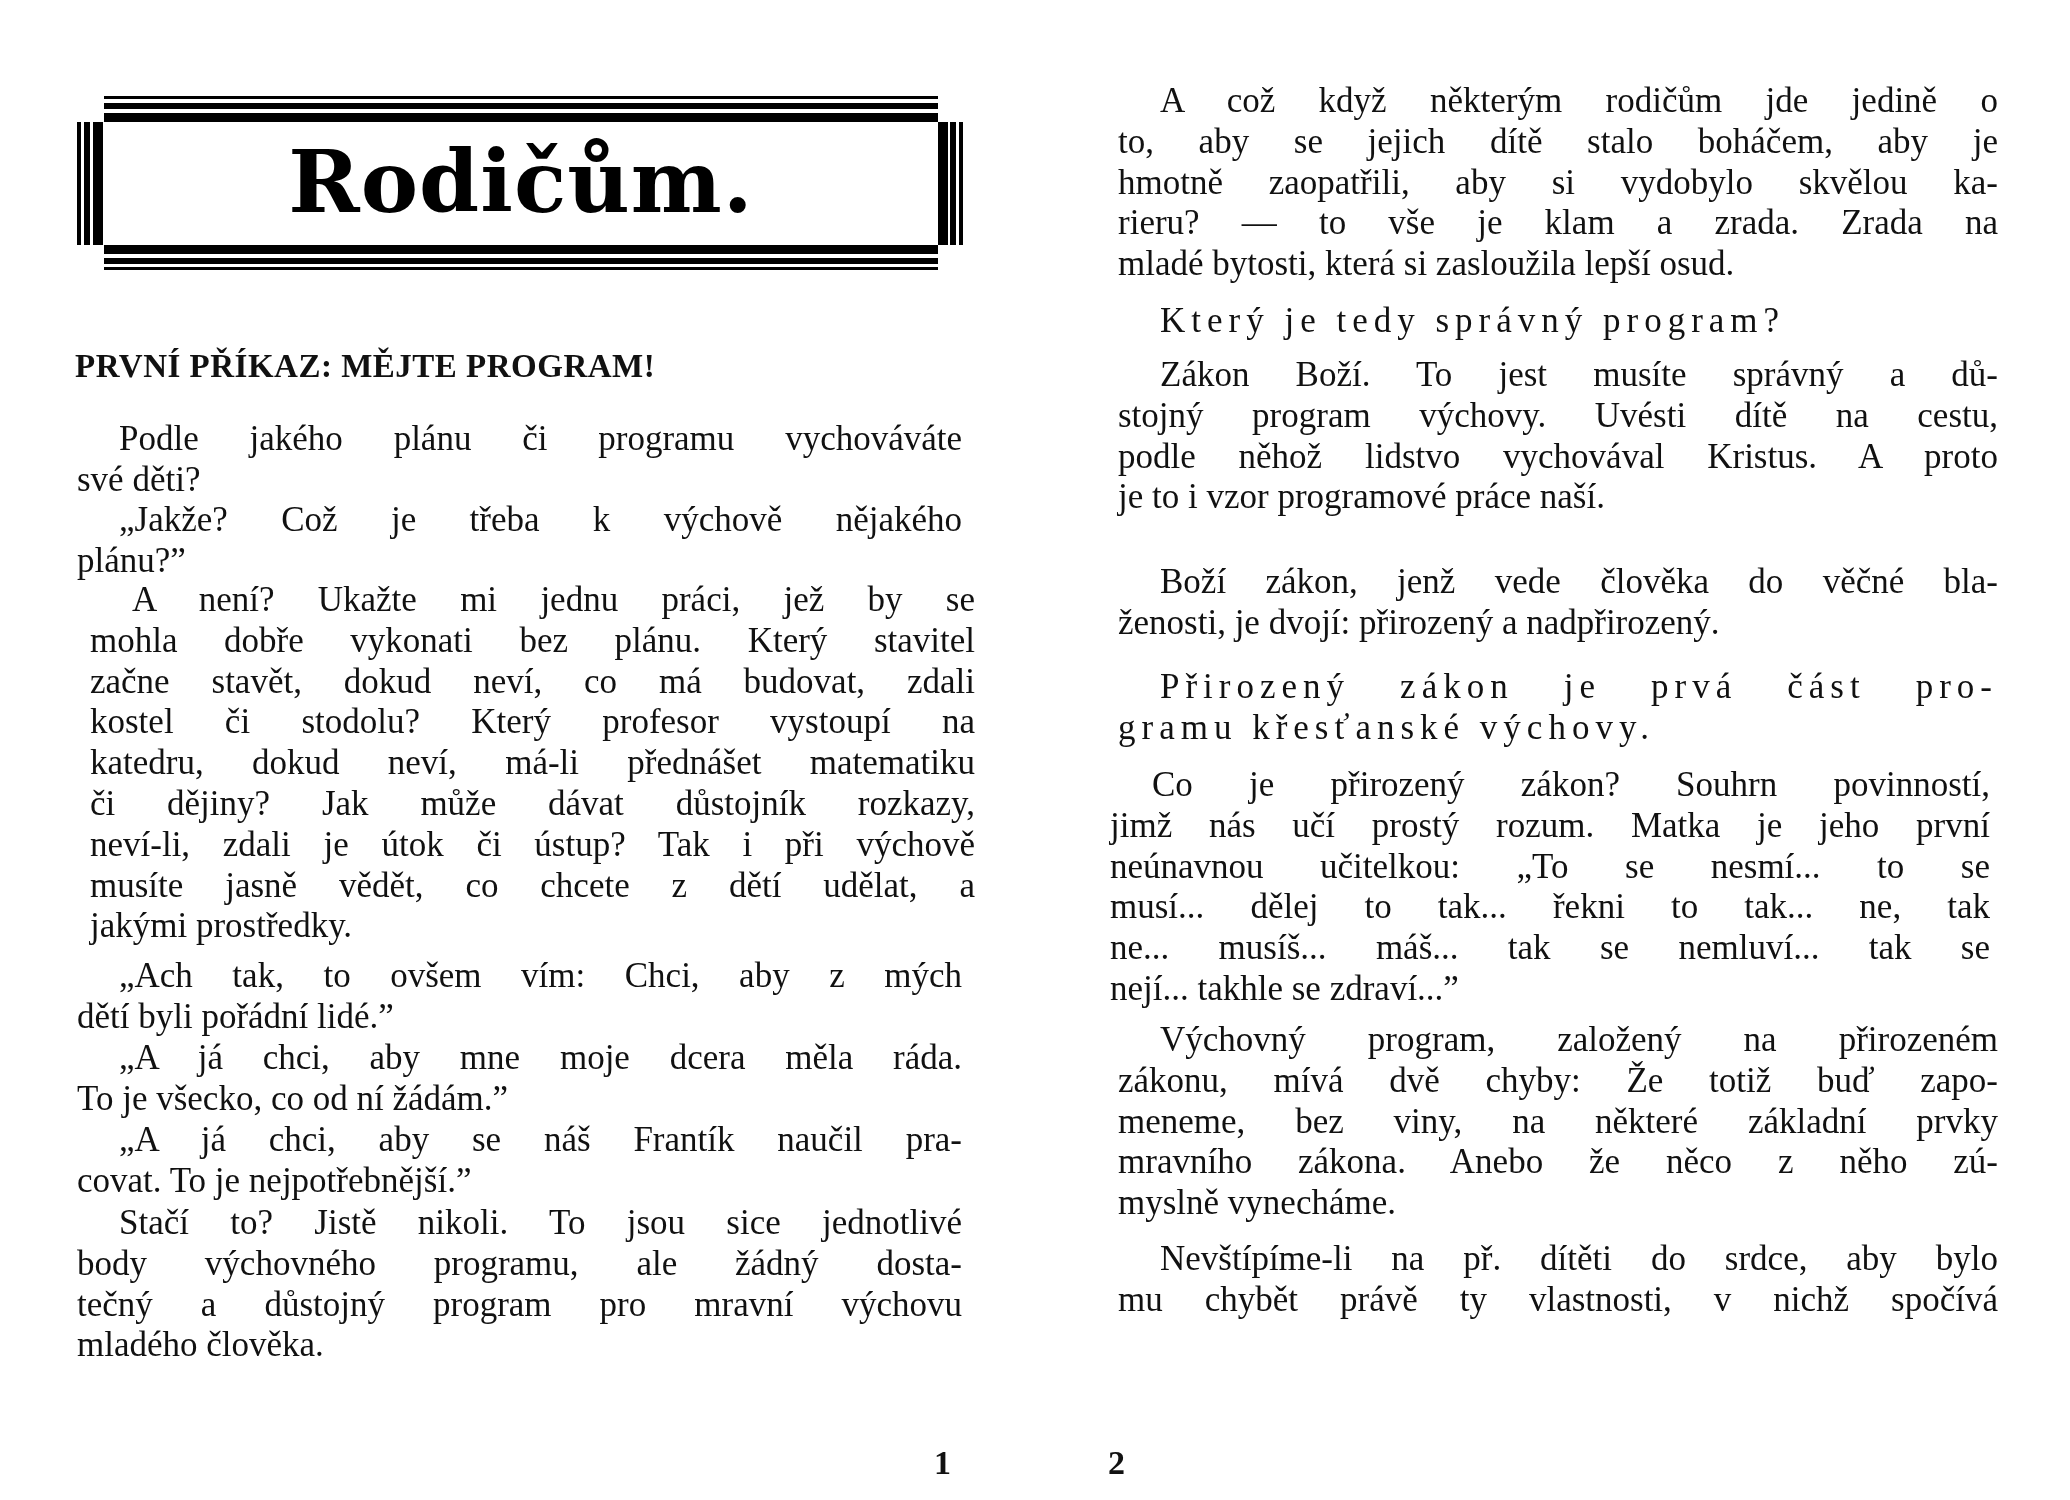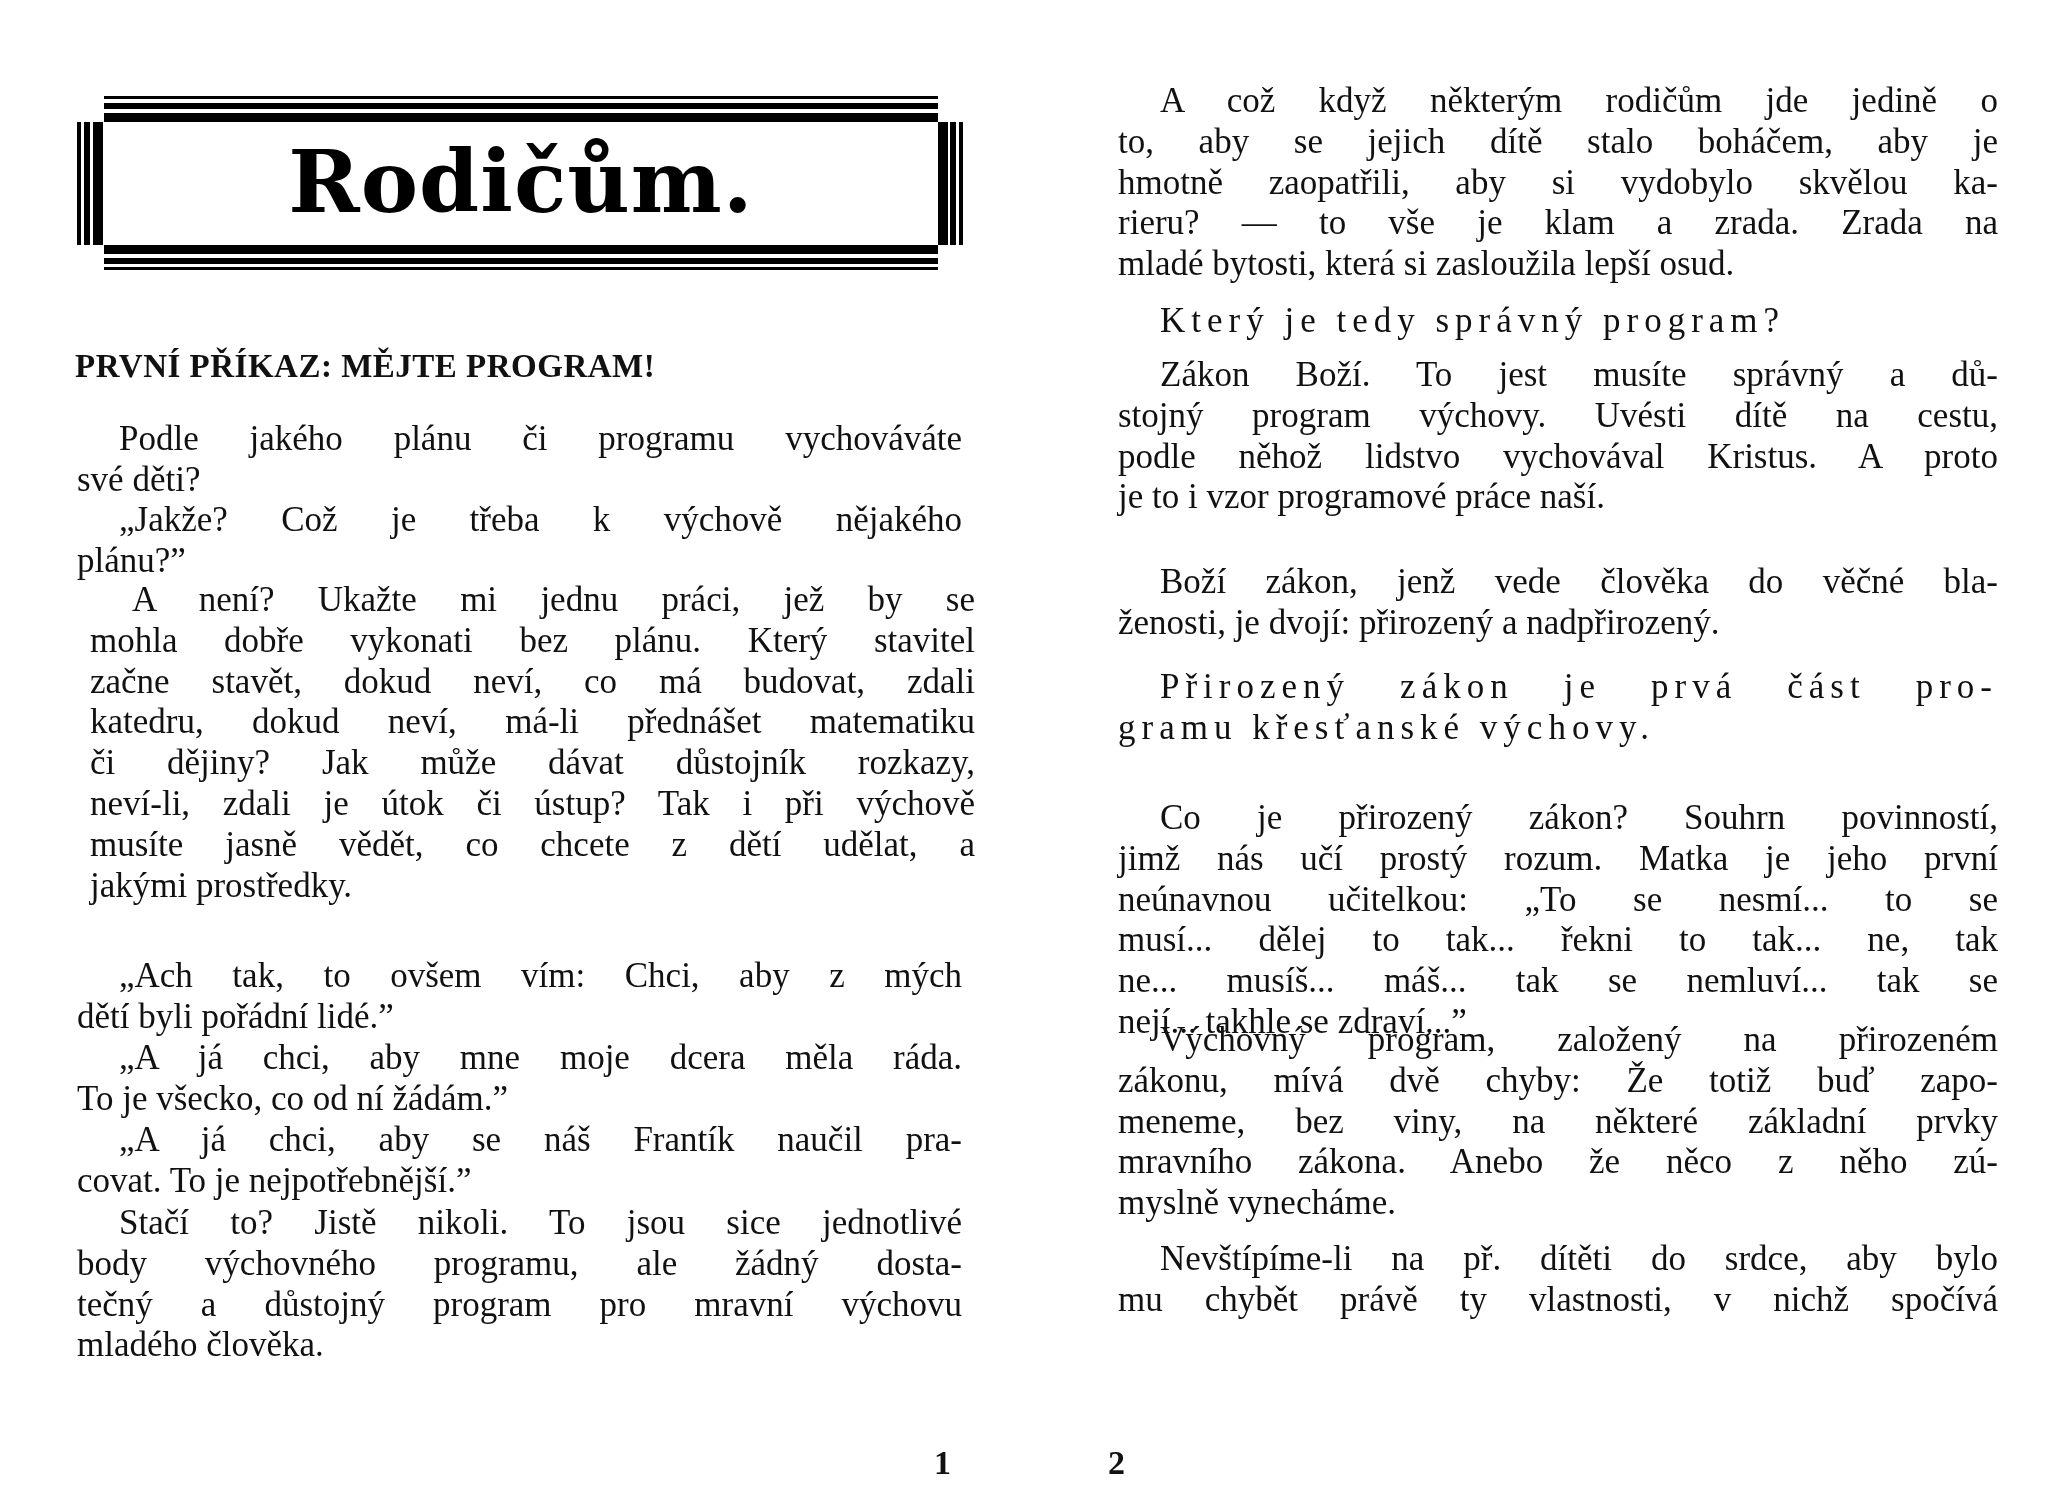--- a/index.html
+++ b/index.html
@@ -46,20 +46,21 @@
     <span class="ln last">své děti?</span>
   </div>
   <div class="para" style="left:77px;width:885px;top:500px;">
     <span class="ln ind">„Jakže? Což je třeba k výchově nějakého</span>
     <span class="ln last">plánu?”</span>
   </div>
   <div class="para" style="left:82px;width:885px;top:580px;margin-left:8px;">
     <span class="ln ind">A není? Ukažte mi jednu práci, jež by se</span>
     <span class="ln">mohla dobře vykonati bez plánu. Který stavitel</span>
     <span class="ln">začne stavět, dokud neví, co má budovat, zdali</span>
+    <span class="ln">kostel či stodolu? Který profesor vystoupí na</span>
     <span class="ln">katedru, dokud neví, má-li přednášet matematiku</span>
     <span class="ln">či dějiny? Jak může dávat důstojník rozkazy,</span>
     <span class="ln">neví-li, zdali je útok či ústup? Tak i při výchově</span>
     <span class="ln">musíte jasně vědět, co chcete z dětí udělat, a</span>
     <span class="ln last">jakými prostředky.</span>
     </div>
   <div class="para" style="left:77px;width:885px;top:956px;">
     <span class="ln ind">„Ach tak, to ovšem vím: Chci, aby z mých</span>
     <span class="ln last">dětí byli pořádní lidé.”</span>
   </div>
@@ -99,21 +100,21 @@
     <span class="ln last">je to i vzor programové práce naší.</span>
   </div>
   <div class="para" style="left:83px;width:880px;top:562px;">
     <span class="ln ind">Boží zákon, jenž vede člověka do věčné bla-</span>
     <span class="ln last">ženosti, je dvojí: přirozený a nadpřirozený.</span>
   </div>
   <div class="para spaced" style="left:83px;width:880px;top:667px;">
     <span class="ln ind">Přirozený zákon je prvá část pro-</span>
     <span class="ln last">gramu křesťanské výchovy.</span>
   </div>
-  <div class="para" style="left:83px;width:880px;top:765px;margin-top:33px;">
+  <div class="para" style="left:75px;width:880px;top:765px;">
     <span class="ln ind">Co je přirozený zákon? Souhrn povinností,</span>
     <span class="ln">jimž nás učí prostý rozum. Matka je jeho první</span>
     <span class="ln">neúnavnou učitelkou: „To se nesmí... to se</span>
     <span class="ln">musí... dělej to tak... řekni to tak... ne, tak</span>
     <span class="ln">ne... musíš... máš... tak se nemluví... tak se</span>
     <span class="ln last">nejí... takhle se zdraví...”</span>
   </div>
   <div class="para" style="left:83px;width:880px;top:1020px;">
     <span class="ln ind">Výchovný program, založený na přirozeném</span>
     <span class="ln">zákonu, mívá dvě chyby: Že totiž buď zapo-</span>

